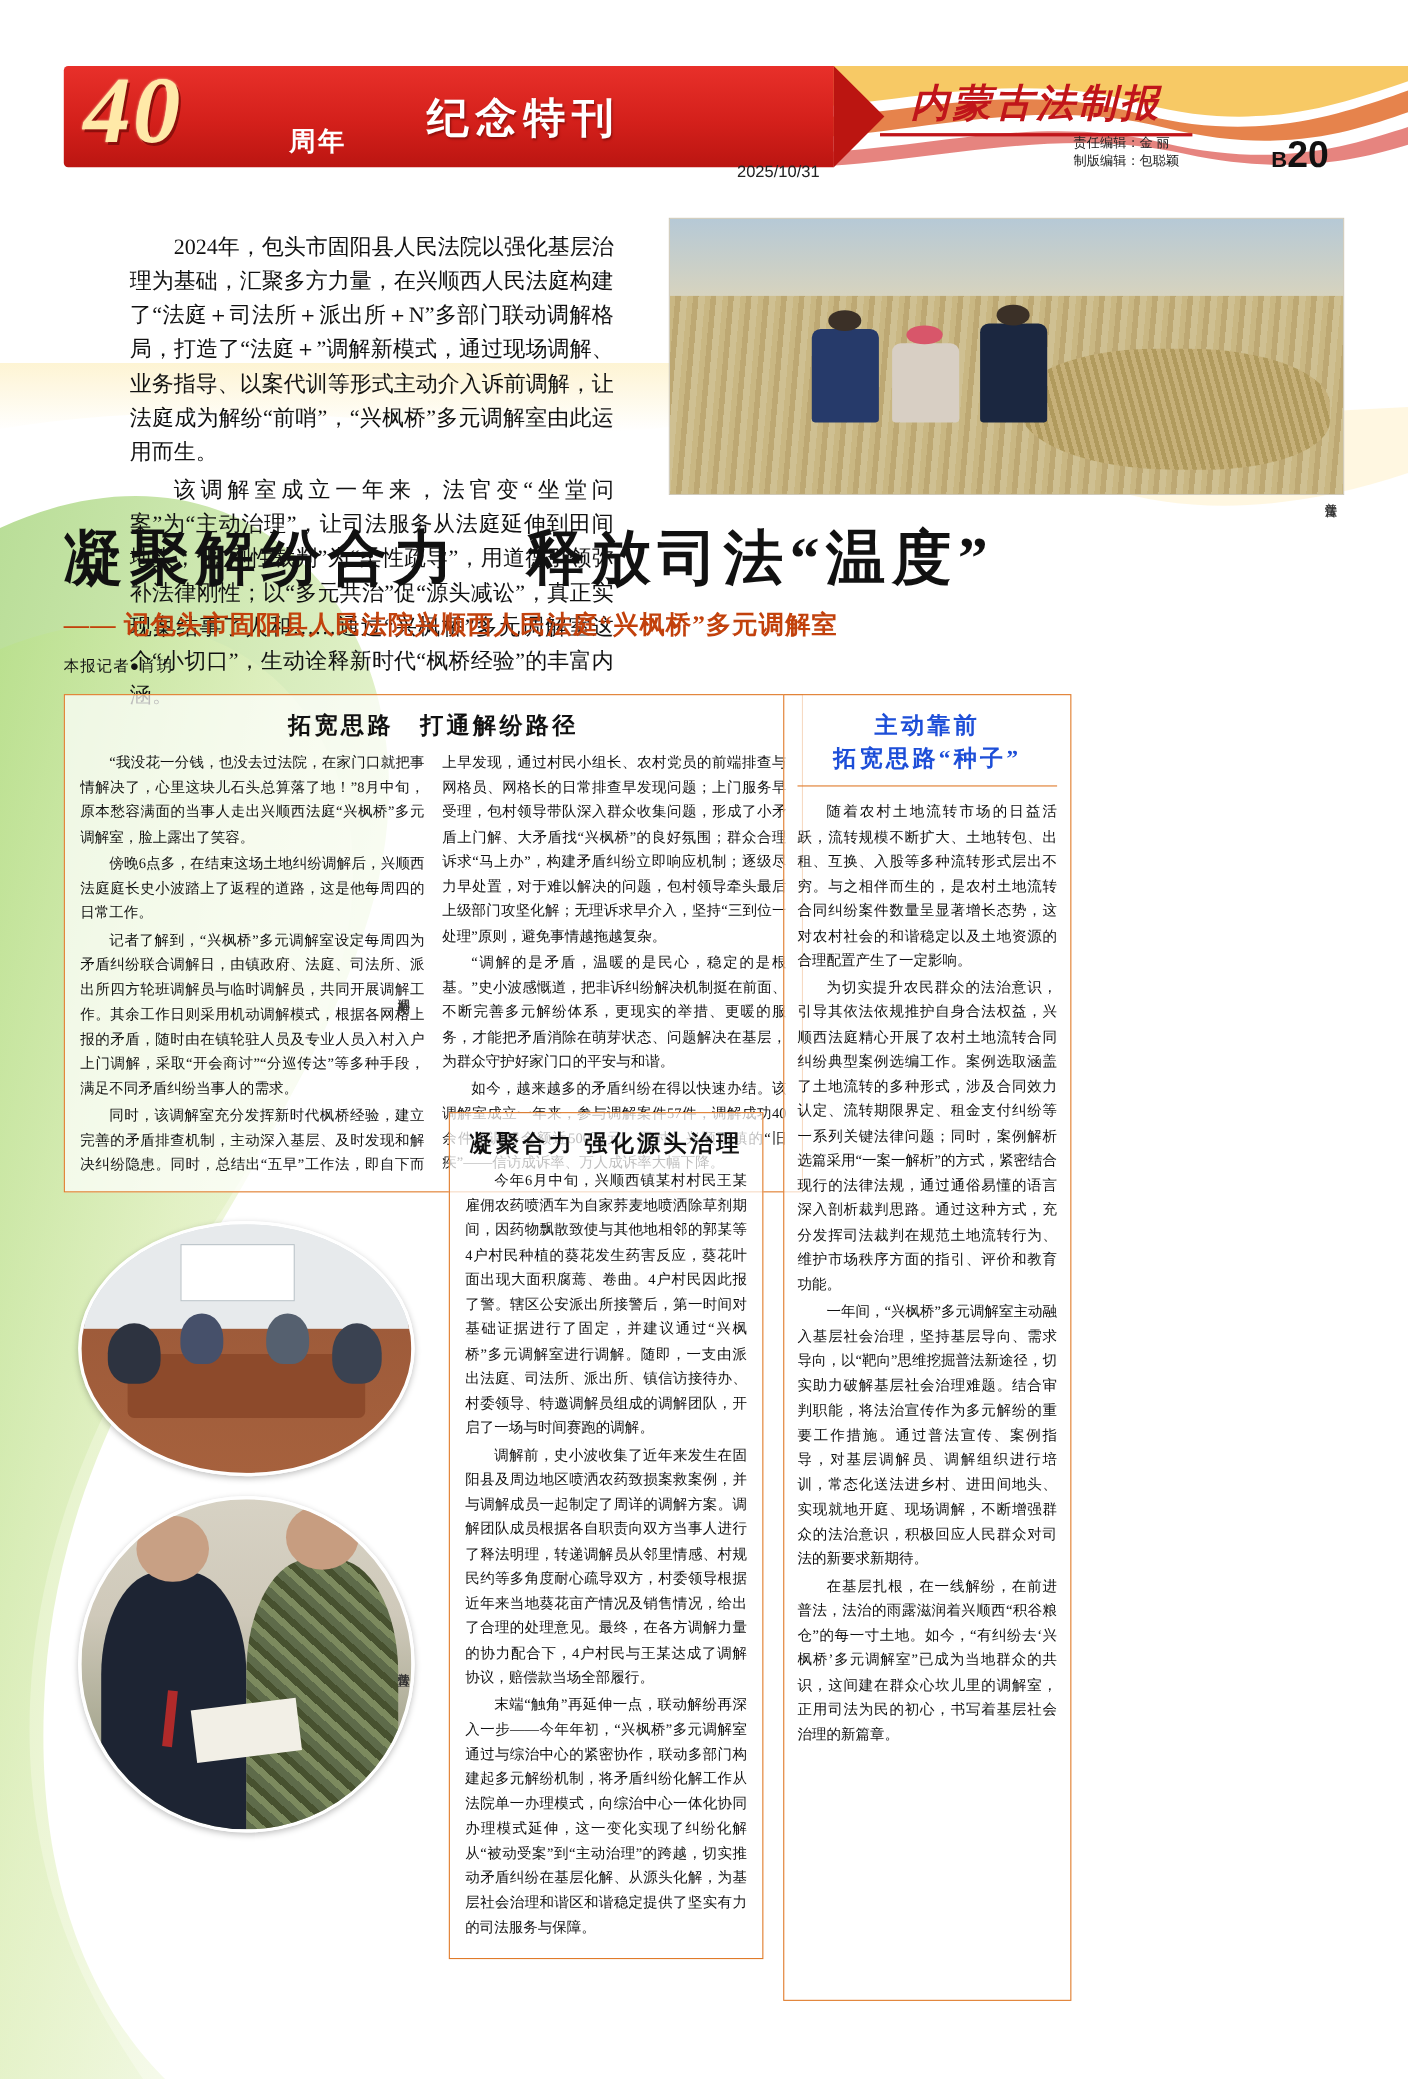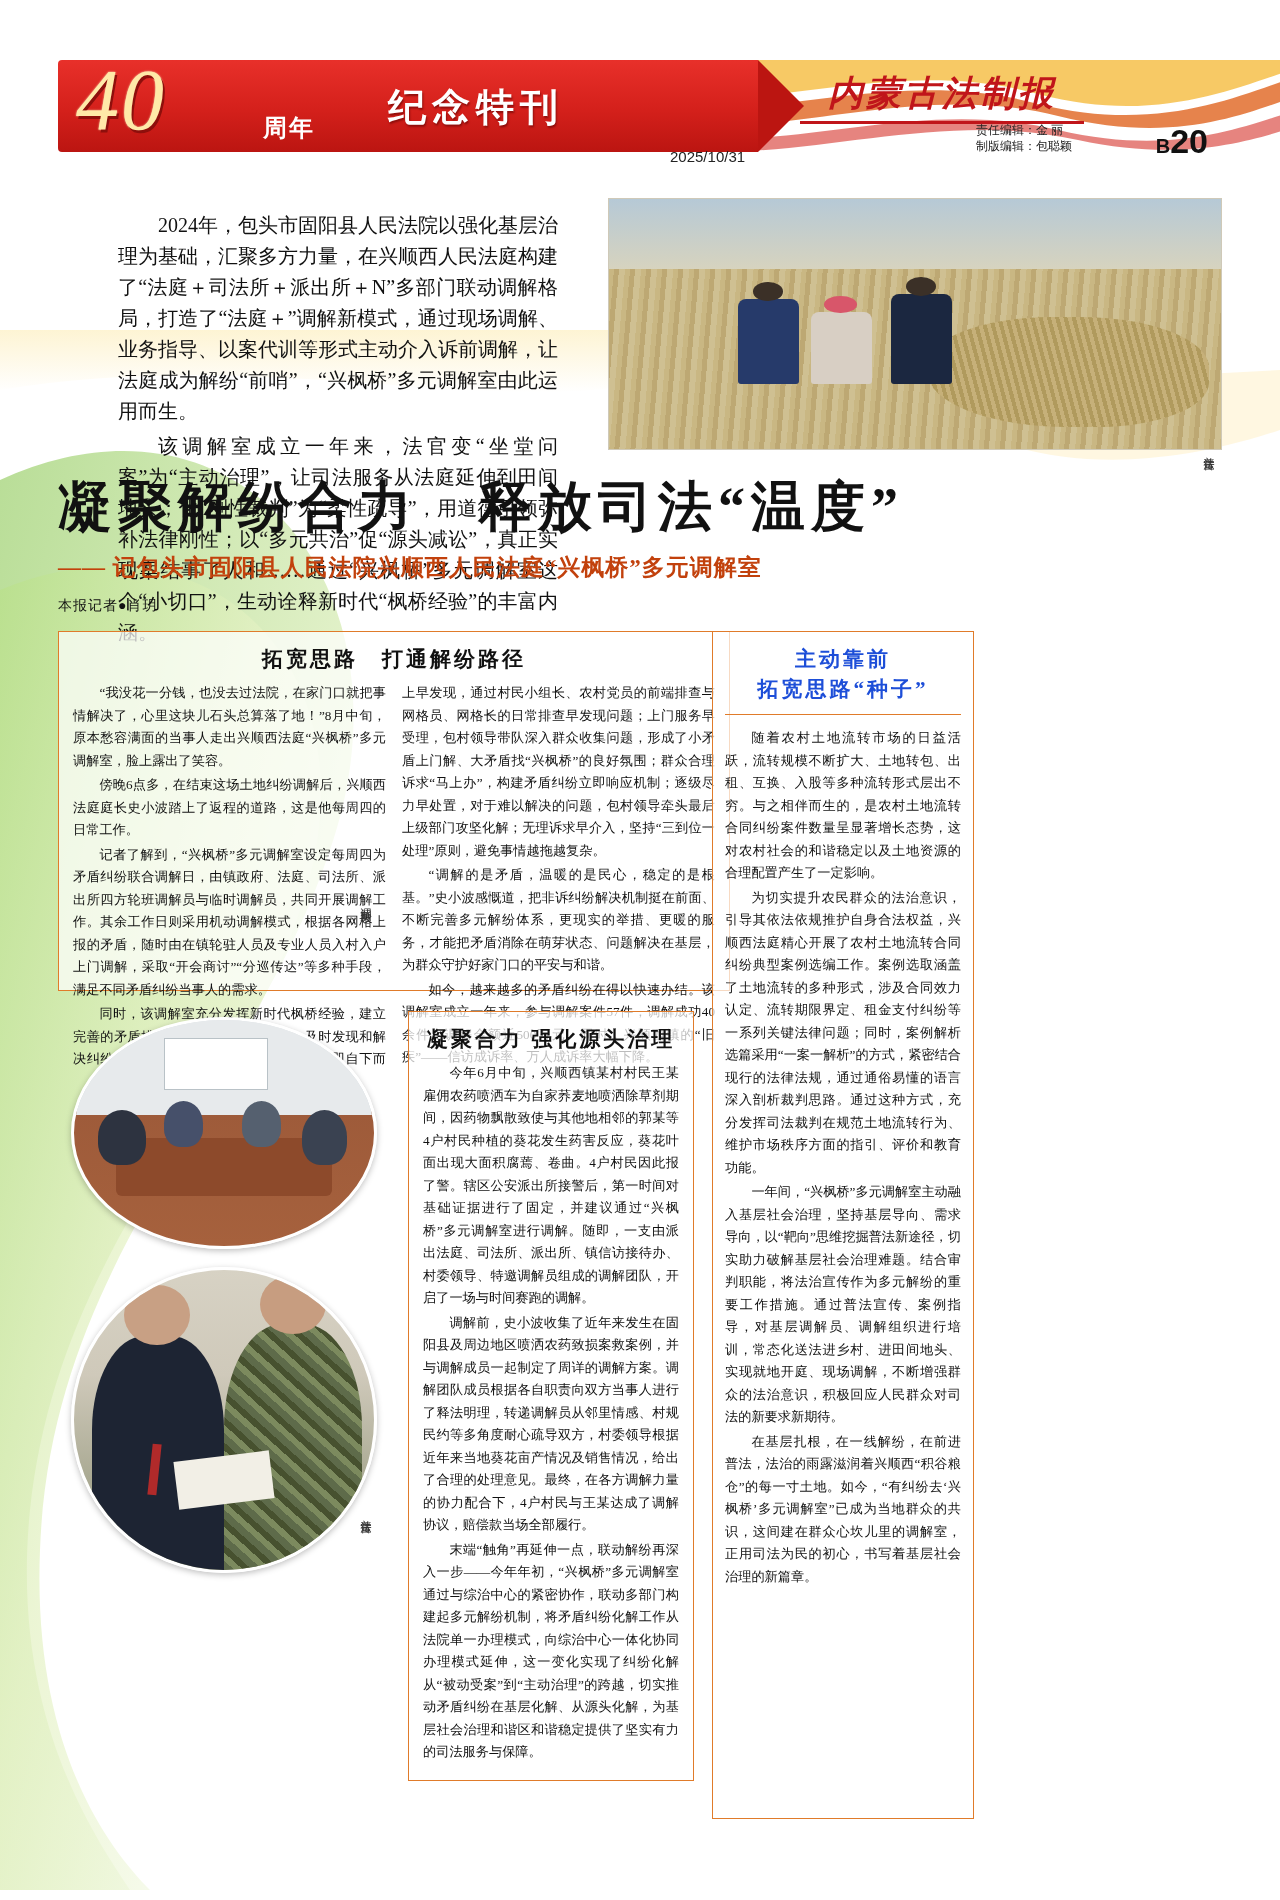--- a/index.html
+++ b/index.html
@@ -18,21 +18,21 @@
     position:absolute;left:0;top:0;width:700px;height:92px;
     background:linear-gradient(180deg,#e8302a 0%,#d4201b 55%,#bb1511 100%);
     border-radius:4px 0 0 4px;
   }
   .mast-red:after{
     content:"";position:absolute;right:-46px;top:0;width:0;height:0;
     border-left:46px solid #bb1511;border-top:46px solid transparent;border-bottom:46px solid transparent;
   }
   .mast-40{
     position:absolute;left:18px;top:-8px;
-    font-family:"Liberation Serif",serif;font-weight:normal;font-style:italic;
+    font-family:"Liberation Serif",serif;font-weight:bold;font-style:italic;
     font-size:86px;line-height:96px;color:#ffe9a8;
     text-shadow:2px 3px 0 #8e0f0c, 0 0 2px #fff6c8;
     letter-spacing:2px;
   }
   .mast-zhou{
     position:absolute;left:205px;top:52px;color:#fff;font-size:24px;font-weight:bold;letter-spacing:2px;
   }
   .mast-title{
     position:absolute;left:330px;top:22px;color:#ffffff;font-size:38px;font-weight:bold;letter-spacing:6px;
     text-shadow:1px 2px 2px #8e0f0c;
@@ -200,21 +200,21 @@
 
 <div class="headline-zone">
   <div class="headline">凝聚解纷合力　释放司法“温度”</div>
   <div class="subhead">—— 记包头市固阳县人民法院兴顺西人民法庭“兴枫桥”多元调解室</div>
   <div class="byline">本报记者●肖玥</div>
 </div>
 
 <div class="cols">
 
   <div class="col col-left">
-    <div class="box" style="height:360px;width:672px;box-sizing:border-box;">
+    <div class="box" style="height:453px;width:672px;box-sizing:border-box;">
       <div class="box-title">拓宽思路　打通解纷路径</div>
       <div class="two-col-inner">
         <p class="ptext">“我没花一分钱，也没去过法院，在家门口就把事情解决了，心里这块儿石头总算落了地！”8月中旬，原本愁容满面的当事人走出兴顺西法庭“兴枫桥”多元调解室，脸上露出了笑容。</p>
         <p class="ptext">傍晚6点多，在结束这场土地纠纷调解后，兴顺西法庭庭长史小波踏上了返程的道路，这是他每周四的日常工作。</p>
         <p class="ptext">记者了解到，“兴枫桥”多元调解室设定每周四为矛盾纠纷联合调解日，由镇政府、法庭、司法所、派出所四方轮班调解员与临时调解员，共同开展调解工作。其余工作日则采用机动调解模式，根据各网格上报的矛盾，随时由在镇轮驻人员及专业人员入村入户上门调解，采取“开会商讨”“分巡传达”等多种手段，满足不同矛盾纠纷当事人的需求。</p>
         <p class="ptext">同时，该调解室充分发挥新时代枫桥经验，建立完善的矛盾排查机制，主动深入基层、及时发现和解决纠纷隐患。同时，总结出“五早”工作法，即自下而上早发现，通过村民小组长、农村党员的前端排查与网格员、网格长的日常排查早发现问题；上门服务早受理，包村领导带队深入群众收集问题，形成了小矛盾上门解、大矛盾找“兴枫桥”的良好氛围；群众合理诉求“马上办”，构建矛盾纠纷立即响应机制；逐级尽力早处置，对于难以解决的问题，包村领导牵头最后上级部门攻坚化解；无理诉求早介入，坚持“三到位一处理”原则，避免事情越拖越复杂。</p>
         <p class="ptext">“调解的是矛盾，温暖的是民心，稳定的是根基。”史小波感慨道，把非诉纠纷解决机制挺在前面、不断完善多元解纷体系，更现实的举措、更暖的服务，才能把矛盾消除在萌芽状态、问题解决在基层，为群众守护好家门口的平安与和谐。</p>
         <p class="ptext">如今，越来越多的矛盾纠纷在得以快速办结。该调解室成立一年来，参与调解案件57件，调解成功40余件，调解金额近500万元。同时，兴顺西镇的“旧疾”——信访成诉率、万人成诉率大幅下降。</p>
       </div>
     </div>

